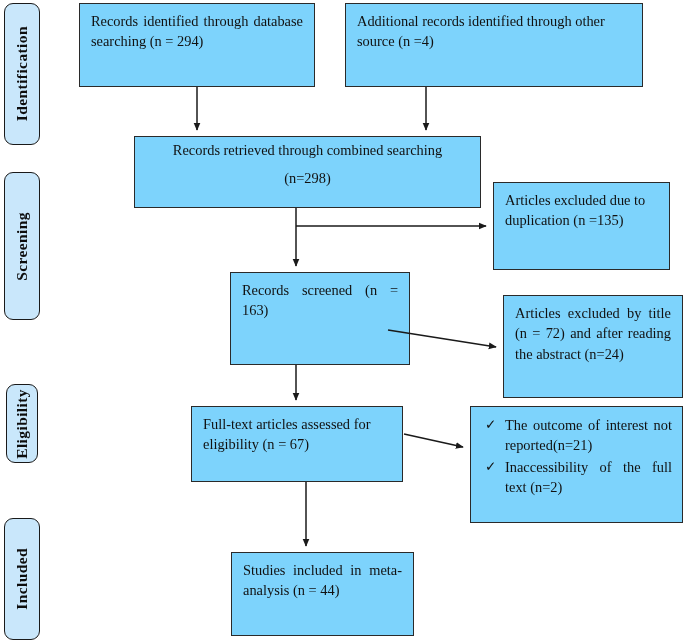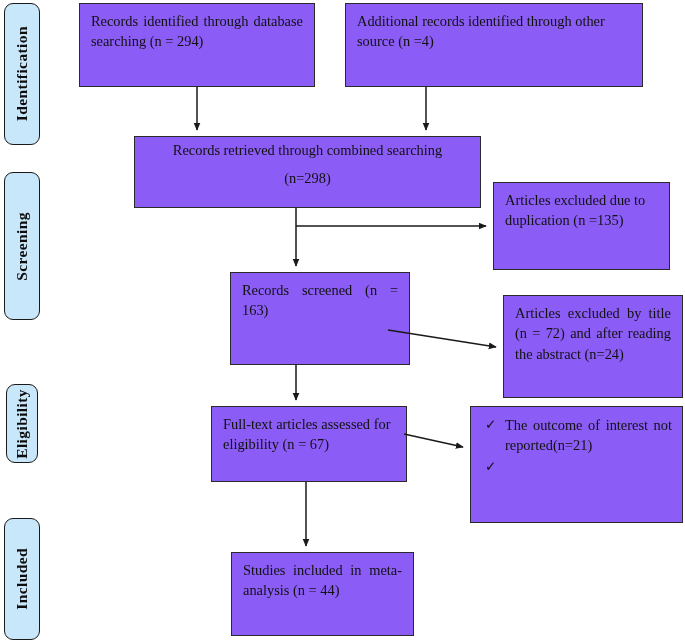--- a/index.html
+++ b/index.html
@@ -34,21 +34,21 @@
     font-weight: bold;
     font-size: 15.5px;
     letter-spacing: 0.4px;
     color: #0d0d0d;
     white-space: nowrap;
   }
 
   
   .flow-box {
     position: absolute;
-    background: #8b5cf6;
+    background: #7dd3fc;
     border: 1.4px solid #2a2a2a;
     box-sizing: border-box;
   }
   .flow-box .box-text {
     display: block;
     font-size: 14.4px;
     line-height: 1.42;
     color: #111111;
     padding: 7px 11px 0 11px;
     text-align: justify;
@@ -139,32 +139,33 @@
   </div>
 
   <div class="flow-box" style="left:205px; top:272px; width:180px; height:93px;margin-left:25px;">
     <span class="box-text">Records screened (n = 163)</span>
   </div>
 
   <div class="flow-box" style="left:503px; top:295px; width:180px; height:103px;">
     <span class="box-text">Articles excluded by title (n = 72) and after reading the abstract (n=24)</span>
   </div>
 
-  <div class="flow-box" style="left:191px; top:406px; width:196px; height:76px;margin-left:20px;">
+  <div class="flow-box" style="left:191px; top:406px; width:212px; height:76px;">
     <span class="box-text plain">Full-text articles assessed for eligibility (n = 67)</span>
   </div>
 
   <div class="flow-box" style="left:470px; top:406px; width:213px; height:117px;">
     <ul class="bullet-list">
       <li>
         <span class="check-mark">✓</span>
         <span class="bullet-text">The outcome of interest not reported(n=21)</span>
       </li>
       <li>
         <span class="check-mark">✓</span>
+        <span class="bullet-text">Inaccessibility of the full text (n=2)</span>
       </li>
     </ul>
   </div>
 
   <div class="flow-box" style="left:231px; top:552px; width:183px; height:84px;">
     <span class="box-text">Studies included in meta-analysis (n = 44)</span>
   </div>
 
   <div class="conn" style="left:0; top:0; width:685px; height:643px;">
     <svg width="685" height="643" viewBox="0 0 685 643">

